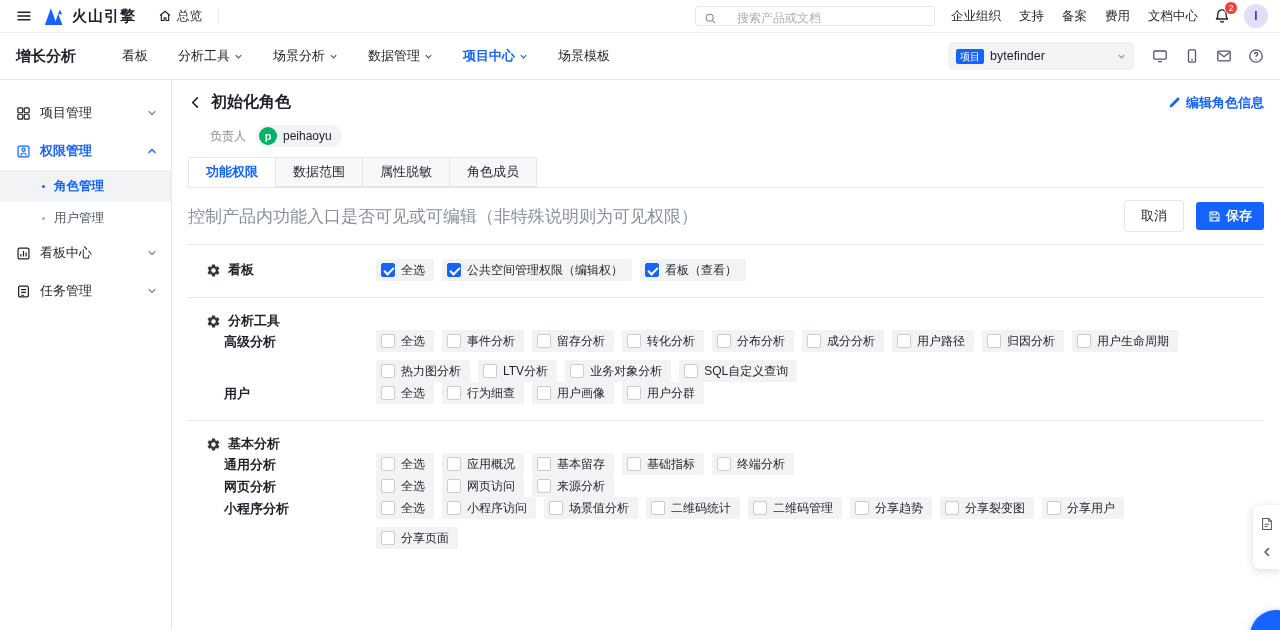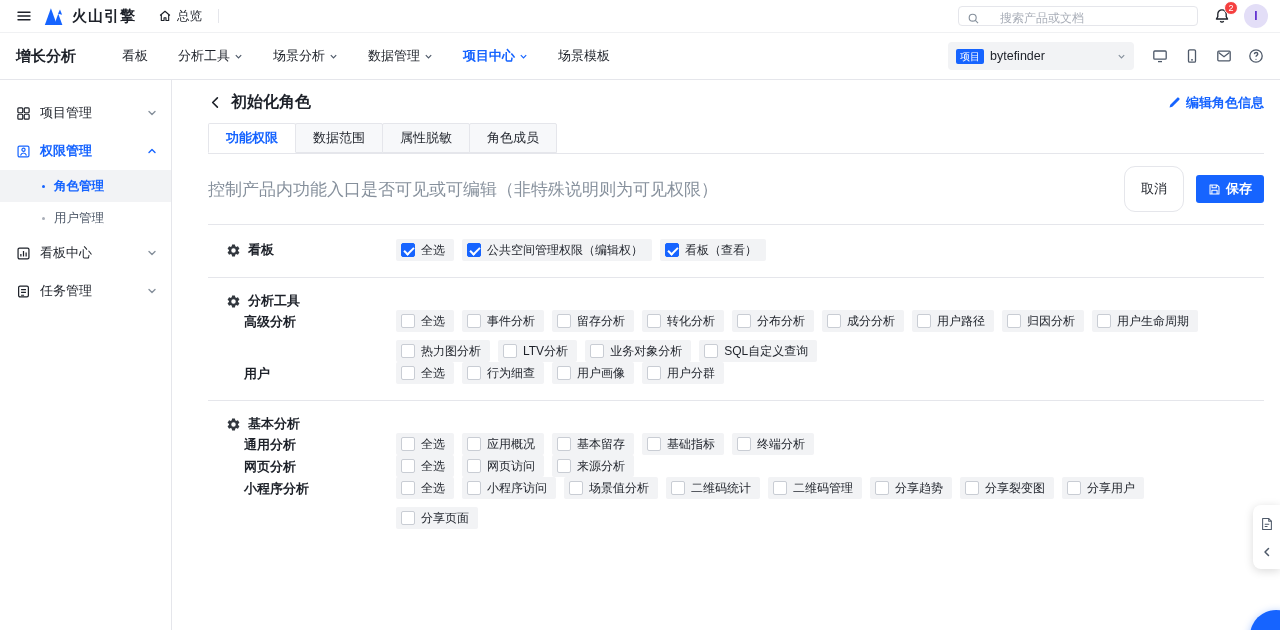--- a/index.html
+++ b/index.html
@@ -33,21 +33,21 @@
   .nav-item .caret { display:flex; color:#4e5969; }
   .nav-item.active .caret { color:var(--blue); }
   .project-select { margin-left:auto; width:186px; height:28px; background:#f2f3f5; border-radius:4px; display:flex; align-items:center; padding:0 8px; gap:6px; cursor:pointer; }
   .project-tag { background:var(--blue); color:#fff; font-size:10px; padding:1px 4px; border-radius:2px; line-height:1.3; }
   .project-name { font-size:12.5px; flex:1; }
   .project-caret { display:flex; color:#86909c; }
   .nav-icons { display:flex; gap:16px; margin-left:18px; color:#4e5969; align-items:center; }
   .nav-icons > span { display:flex; cursor:pointer; }
 
   
-  .bodyrow { display:flex; height:550px;gap:20px; }
+  .bodyrow { display:flex; height:550px; }
   .sidebar { width:172px; border-right:1px solid var(--border); background:#fff; padding-top:14px; flex-shrink:0; }
   .sb-item { height:38px; display:flex; align-items:center; padding:0 14px 0 16px; gap:9px; font-size:13px; cursor:pointer; color:#1d2129; }
   .sb-item.active { color:var(--blue); font-weight:600; }
   .sb-icon { display:flex; }
   .sb-label { flex:1; }
   .sb-chev { color:#86909c; display:flex; }
   .sb-item.active .sb-chev { color:var(--blue); }
   .sb-child { height:32px; display:flex; align-items:center; padding-left:42px; gap:9px; font-size:12.5px; color:#4e5969; cursor:pointer; }
   .sb-child.active { background:#f2f3f5; color:var(--blue); font-weight:600; }
   .dot { width:3px; height:3px; border-radius:50%; background:#a9aeb8; flex-shrink:0; }
@@ -64,21 +64,21 @@
   .owner-chip { display:inline-flex; align-items:center; gap:6px; background:#f2f3f5; border-radius:12px; padding:2px 10px 2px 3px; font-size:12px; cursor:default; }
   .owner-avatar { width:18px; height:18px; border-radius:50%; background:#00b365; color:#fff; font-size:11px; font-weight:700; display:flex; align-items:center; justify-content:center; }
   .tabs { display:flex; margin-top:10px; border-bottom:1px solid var(--border); }
   .tab { height:30px; display:flex; align-items:center; padding:0 17px; font-size:13px; border:1px solid var(--border); background:#f7f8fa; cursor:pointer; border-radius:2px 2px 0 0; white-space:nowrap; }
   .tab + .tab { margin-left:-1px; }
   .tab.active { background:#fff; color:var(--blue); font-weight:700; border-bottom:1px solid #fff; margin-bottom:-1px; position:relative; z-index:2; }
 
   .panel { flex:1; display:flex; flex-direction:column; overflow:hidden; }
   .desc-row { display:flex; align-items:center; margin:0 16px; padding:12px 0; border-bottom:1px solid var(--border); gap:12px; flex-shrink:0; }
   .hint { color:#86909c; font-size:17px; }
-  .btn-plain { margin-left:auto; height:46px; padding:0 16px; background:#fff; border:1px solid var(--border); border-radius:11px; font-size:13px; color:#1d2129; cursor:pointer; font-family:inherit; }
+  .btn-plain { margin-left:auto; height:32px; padding:0 16px; background:#fff; border:1px solid var(--border); border-radius:3px; font-size:13px; color:#1d2129; cursor:pointer; font-family:inherit; }
   .btn-primary { height:28px; padding:0 12px; background:var(--blue); border:none; border-radius:3px; color:#fff; font-size:13px; display:flex; align-items:center; gap:5px; cursor:pointer; font-family:inherit; font-weight:600; }
 
   .sections { flex:1; overflow:hidden; padding:0 16px; }
   .perm-section { padding:14px 0 16px; border-bottom:1px solid var(--border); }
   .perm-section:last-child { border-bottom:none; }
   .sec-head { display:flex; align-items:center; }
   .sec-title { width:188px; flex-shrink:0; display:flex; align-items:center; gap:7px; padding-left:18px; font-size:13px; font-weight:700; color:#1d2129; }
   .sec-title svg { color:#33383f; flex-shrink:0; }
   .perm-group { display:flex; align-items:flex-start; }
   .perm-group:first-of-type { margin-top:14px; }
@@ -129,20 +129,27 @@
     <div class="vdiv"></div>
     <div class="searchbox">
       <span style="display:flex;">
         <svg width="13" height="13" viewBox="0 0 16 16" fill="none" stroke="#86909c" stroke-width="1.4">
             <circle cx="7" cy="7" r="4.3"></circle>
             <path d="M10.3 10.3L13.6 13.6"></path>
           </svg>
       </span>
       <input placeholder="搜索产品或文档" style="">
     </div>
+    <nav class="top-links">
+        <span class="top-link">企业组织</span>
+        <span class="top-link">支持</span>
+        <span class="top-link">备案</span>
+        <span class="top-link">费用</span>
+        <span class="top-link">文档中心</span>
+      </nav>
     <div class="bell">
       <svg width="16" height="16" viewBox="0 0 16 16" fill="none" stroke="#1d2129" stroke-width="1.3" stroke-linejoin="round">
           <path d="M8 1.8a4.2 4.2 0 0 0-4.2 4.2v2.7L2.4 11h11.2l-1.4-2.3V6A4.2 4.2 0 0 0 8 1.8z"></path>
           <path d="M6.4 13a1.7 1.7 0 0 0 3.2 0"></path>
         </svg>
       <span class="badge">2</span>
     </div>
     <div class="avatar">I</div>
   </header>
 
@@ -308,20 +315,27 @@
           </span>
           <h1 class="page-title">初始化角色</h1>
           <a class="edit-link">
             <span style="display:flex;">
               <svg width="13" height="13" viewBox="0 0 16 16" fill="currentColor">
                   <path d="M1.9 14.1l.9-3.4 8.6-8.6a1.2 1.2 0 0 1 1.7 0l.8.8a1.2 1.2 0 0 1 0 1.7l-8.6 8.6z"></path>
                 </svg>
             </span>
             <span>编辑角色信息</span>
           </a>
+        </div>
+        <div class="owner-row">
+          <span class="owner-label">负责人</span>
+          <span class="owner-chip">
+            <span class="owner-avatar">p</span>
+            <span>peihaoyu</span>
+          </span>
         </div>
         <div class="tabs">
             <div class="tab active">功能权限</div>
             <div class="tab">数据范围</div>
             <div class="tab">属性脱敏</div>
             <div class="tab">角色成员</div>
           </div>
       </div>
 
       <div class="panel">

